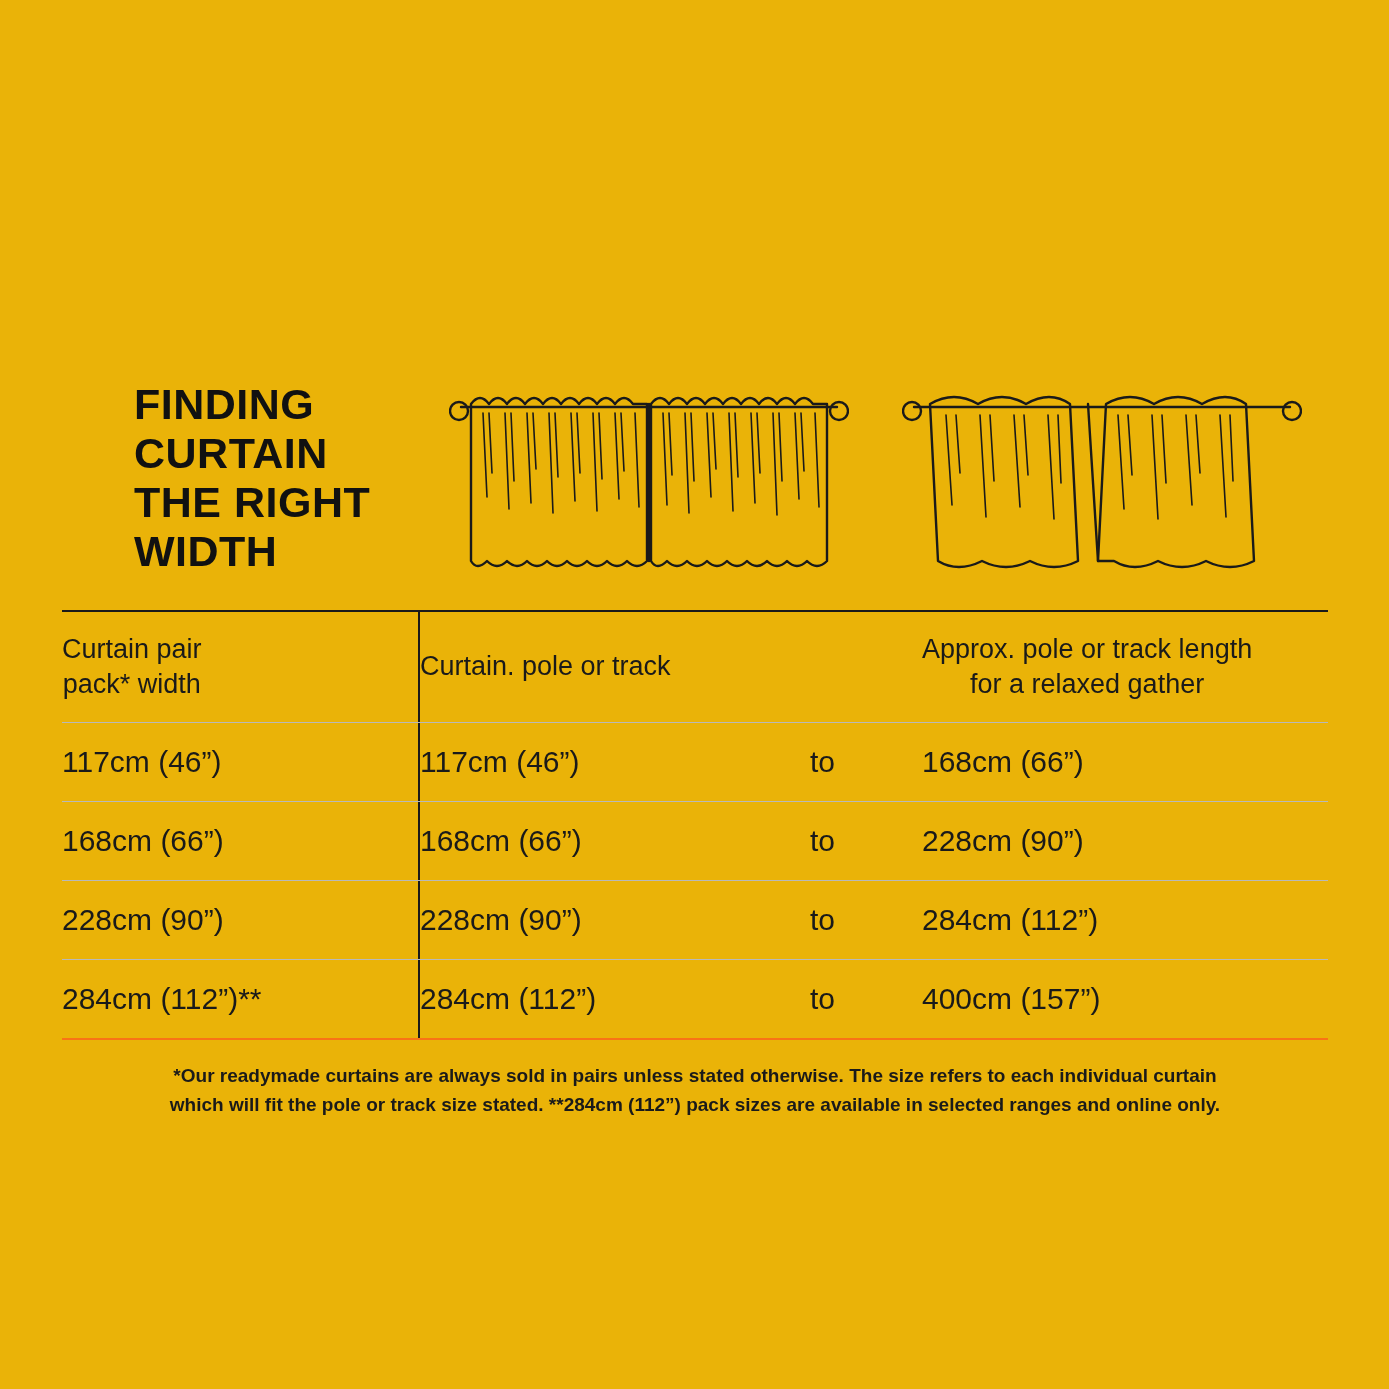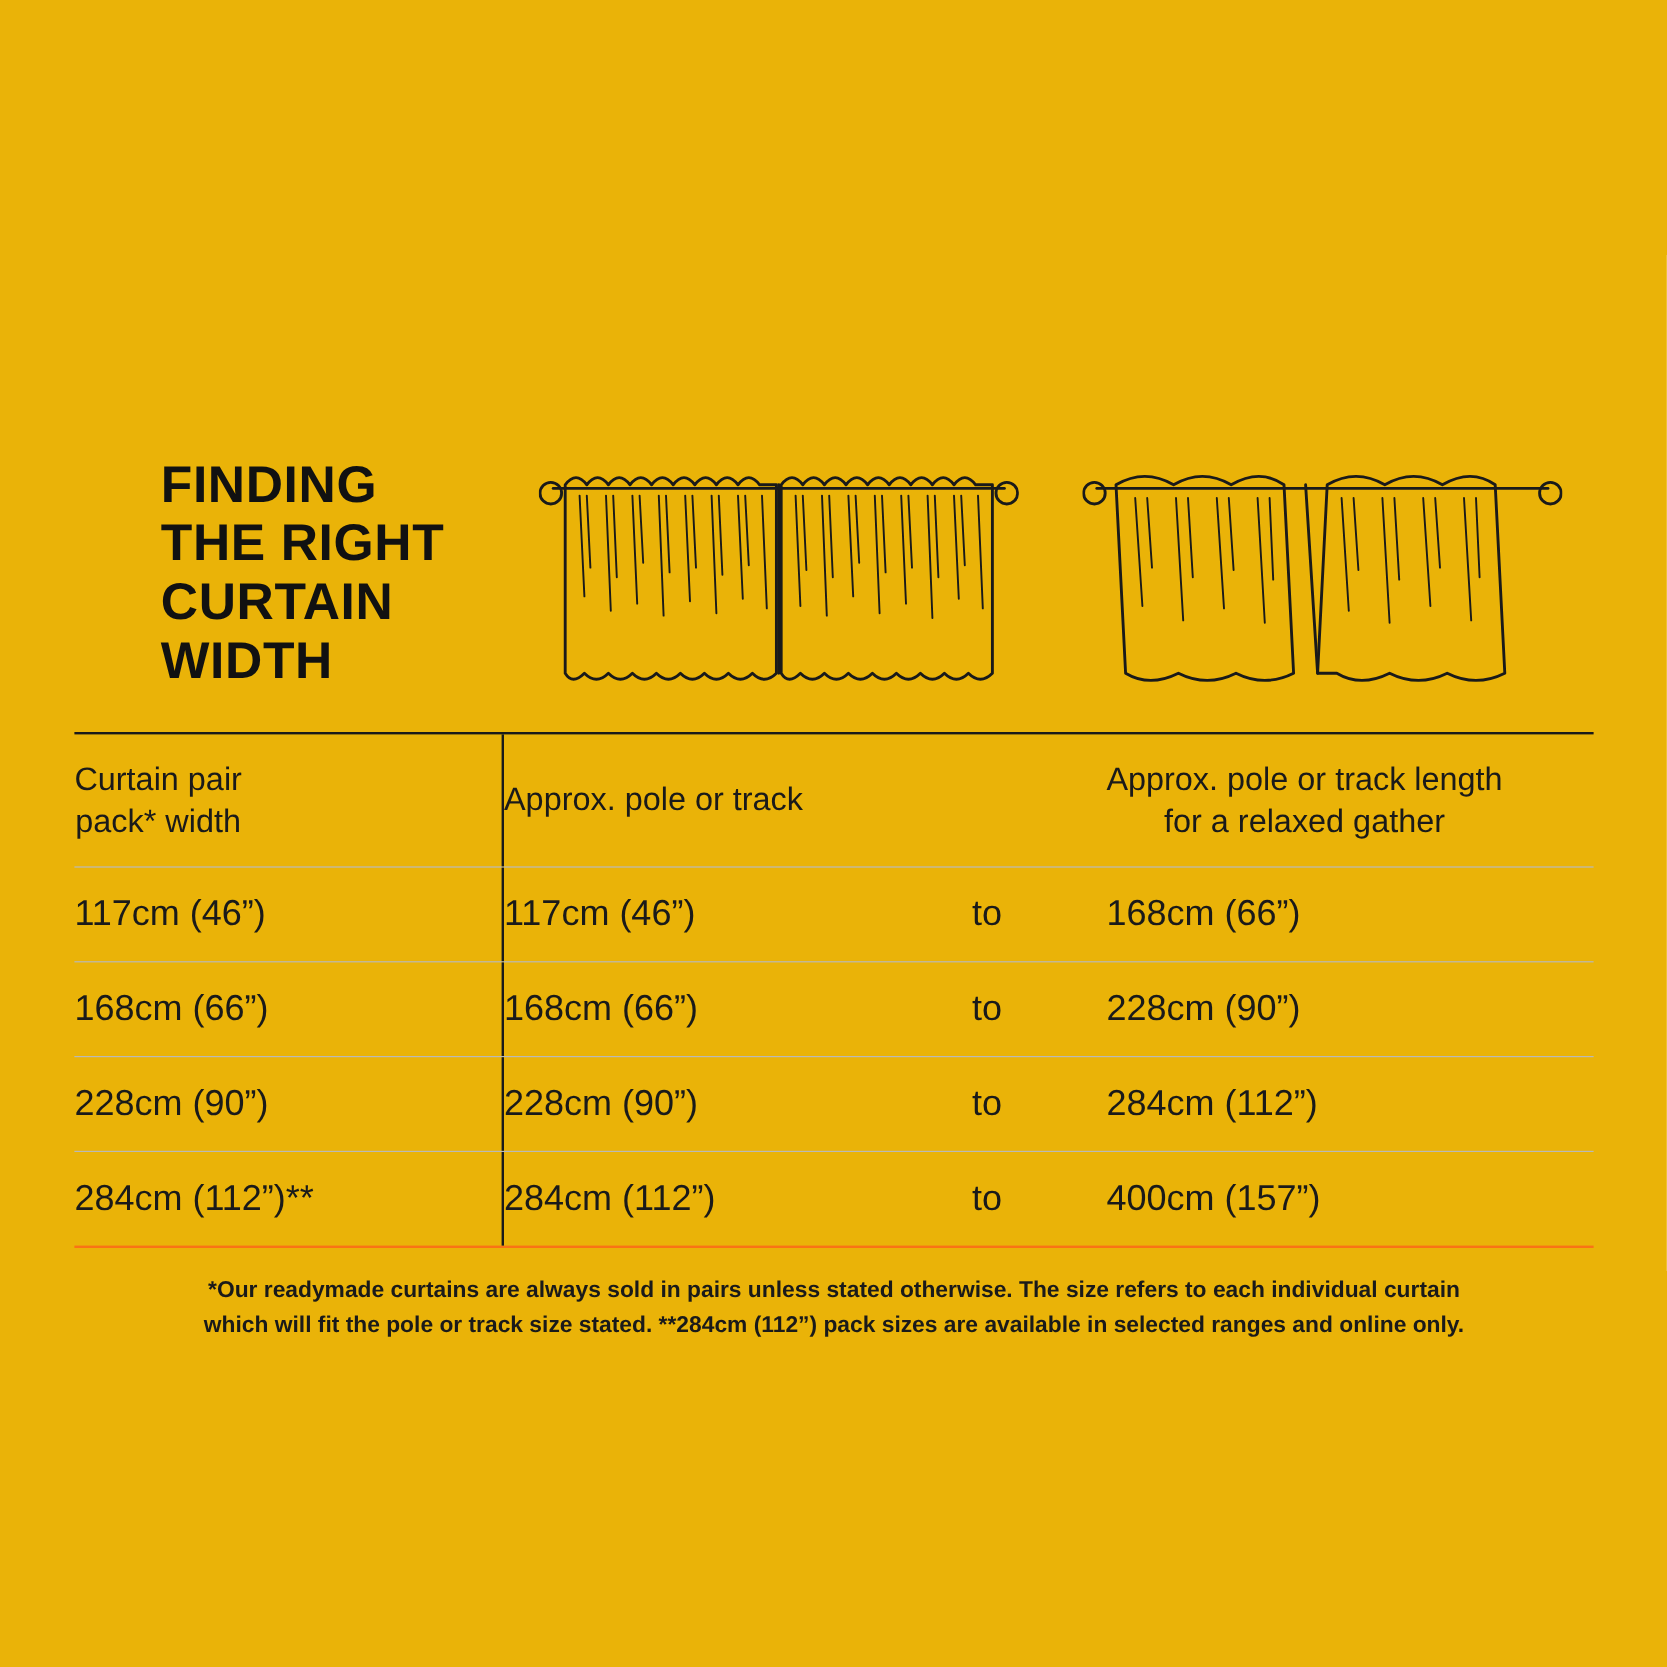--- a/index.html
+++ b/index.html
@@ -115,22 +115,22 @@
 </head>
 <body>
 
 <div class="sheet">
   <div class="content">
 
     <div class="header-band">
 
       <div class="title">
         <span>FINDING</span>
+        <span>CURTAIN</span>
         <span>THE RIGHT</span>
-        <span>CURTAIN</span>
         <span>WIDTH</span>
       </div>
 
       <div class="illos">
 
         <div class="illo-box">
           <svg viewBox="0 0 400 215" xmlns="http://www.w3.org/2000/svg" fill="none" stroke="#1a1a1a" stroke-width="2.4" stroke-linejoin="round" stroke-linecap="round">
 
             <line x1="12" y1="30" x2="388" y2="30"></line>
             <circle cx="10" cy="34" r="9"></circle>
@@ -198,21 +198,21 @@
 
       <div class="row head">
         <div class="cell col-pack">
           <div class="head-text">
             <span>Curtain pair</span>
             <span>pack* width</span>
           </div>
         </div>
         <div class="cell col-full">
           <div class="head-text">
-            <span>Approx. pole or track</span>
+            <span>Curtain. pole or track</span>
           </div>
         </div>
         <div class="cell col-to"></div>
         <div class="cell col-relaxed">
           <div class="head-text">
             <span>Approx. pole or track length</span>
             <span>for a relaxed gather</span>
           </div>
         </div>
       </div>

